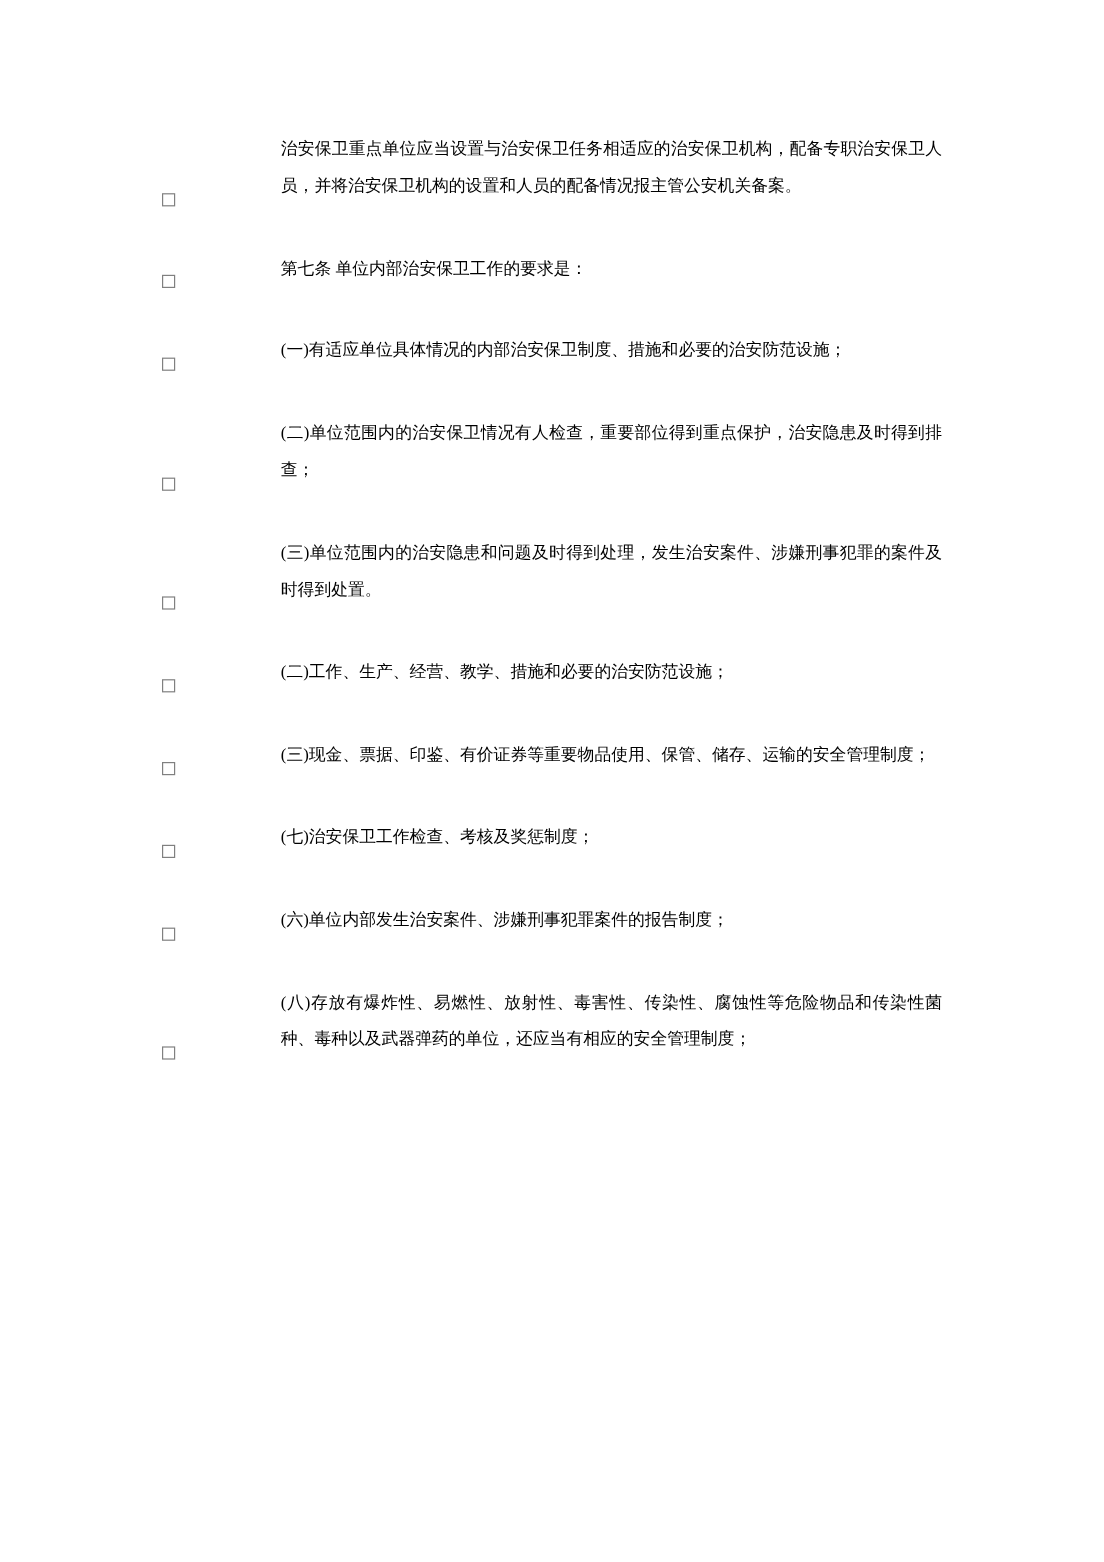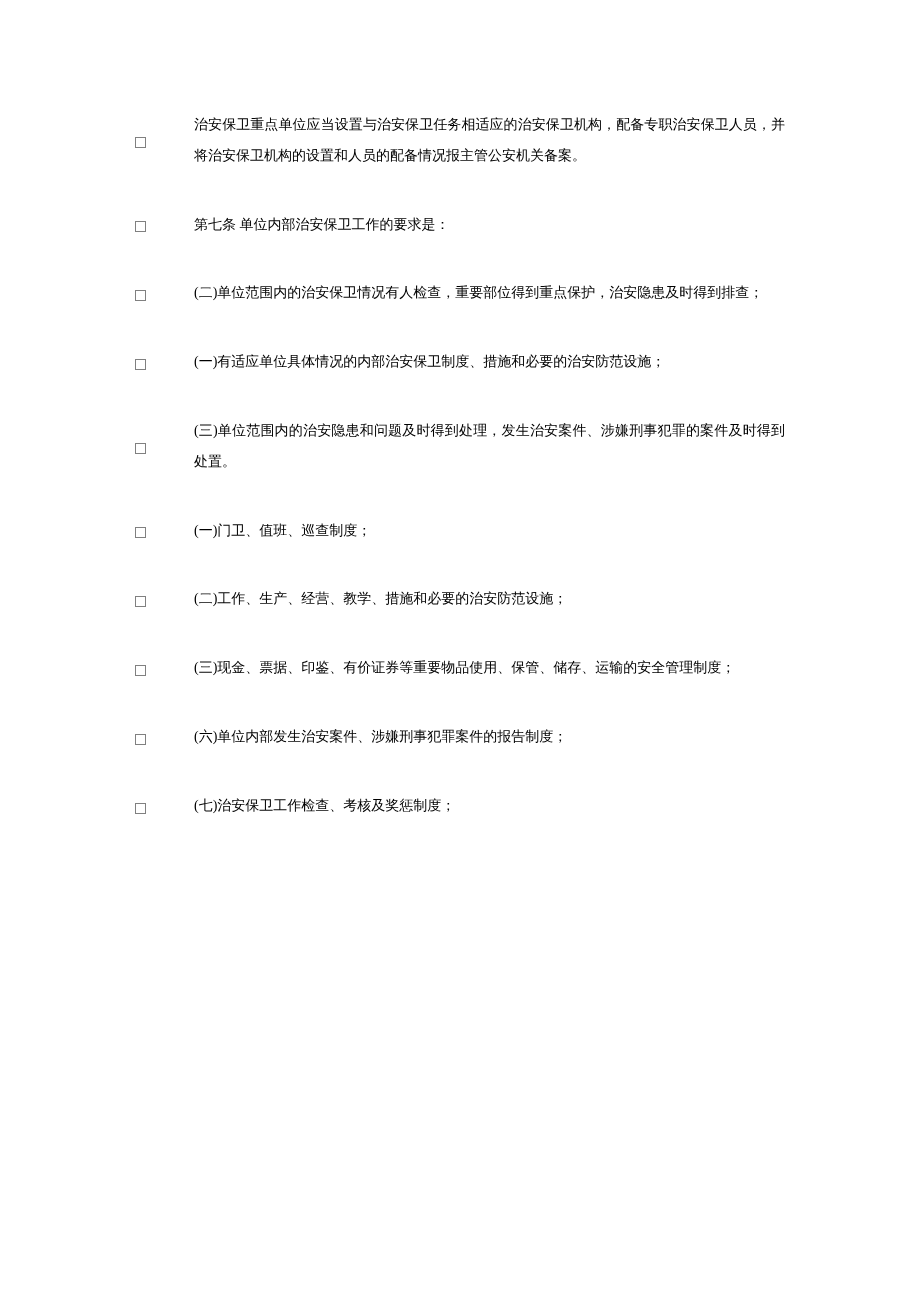--- a/index.html
+++ b/index.html
@@ -11,22 +11,23 @@
       background: #ffffff;
       font-family: "SimSun", "宋体", serif;
       width: 920px;
       padding: 110px 135px 60px 135px;
       font-size: 14px;
       color: #000000;
       line-height: 1.6;
     }
     .item {
       display: flex;
-      align-items: center;
+      align-items: flex-end;
       margin-bottom: 38px;
+      gap: 40px;
     }
     .checkbox {
       display: inline-block;
       width: 11px;
       height: 11px;
       border: 1px solid #808080;
       background: #ffffff;
       flex-shrink: 0;
       margin-top: 4px;
       margin-right: 48px;
@@ -47,55 +48,55 @@
     <span class="text-content">治安保卫重点单位应当设置与治安保卫任务相适应的治安保卫机构，配备专职治安保卫人员，并将治安保卫机构的设置和人员的配备情况报主管公安机关备案。</span>
   </div>
 
   <div class="item">
     <span class="checkbox"></span>
     <span class="text-content">第七条 单位内部治安保卫工作的要求是：</span>
   </div>
 
   <div class="item">
     <span class="checkbox"></span>
-    <span class="text-content">(二)单位范围内的治安保卫情况有人检查，重要部位得到重点保护，治安隐患及时得到排查；</span>
+    <span class="text-content">(一)有适应单位具体情况的内部治安保卫制度、措施和必要的治安防范设施；</span>
   </div>
 
   <div class="item">
     <span class="checkbox"></span>
-    <span class="text-content">(一)有适应单位具体情况的内部治安保卫制度、措施和必要的治安防范设施；</span>
+    <span class="text-content">(二)单位范围内的治安保卫情况有人检查，重要部位得到重点保护，治安隐患及时得到排查；</span>
   </div>
 
   <div class="item">
     <span class="checkbox"></span>
     <span class="text-content">(三)单位范围内的治安隐患和问题及时得到处理，发生治安案件、涉嫌刑事犯罪的案件及时得到处置。</span>
   </div>
 
 
-  <div class="item">
-    <span class="checkbox"></span>
-    <span class="text-content">(一)门卫、值班、巡查制度；</span>
-  </div>
 
   <div class="item">
     <span class="checkbox"></span>
     <span class="text-content">(二)工作、生产、经营、教学、措施和必要的治安防范设施；</span>
   </div>
 
   <div class="item">
     <span class="checkbox"></span>
     <span class="text-content">(三)现金、票据、印鉴、有价证券等重要物品使用、保管、储存、运输的安全管理制度；</span>
   </div>
 
 
 
   <div class="item">
     <span class="checkbox"></span>
+    <span class="text-content">(七)治安保卫工作检查、考核及奖惩制度；</span>
+  </div>
+
+  <div class="item">
+    <span class="checkbox"></span>
     <span class="text-content">(六)单位内部发生治安案件、涉嫌刑事犯罪案件的报告制度；</span>
   </div>
 
   <div class="item">
     <span class="checkbox"></span>
-    <span class="text-content">(七)治安保卫工作检查、考核及奖惩制度；</span>
+    <span class="text-content">(八)存放有爆炸性、易燃性、放射性、毒害性、传染性、腐蚀性等危险物品和传染性菌种、毒种以及武器弹药的单位，还应当有相应的安全管理制度；</span>
   </div>
-
 
 </div>
 
 </body></html>

